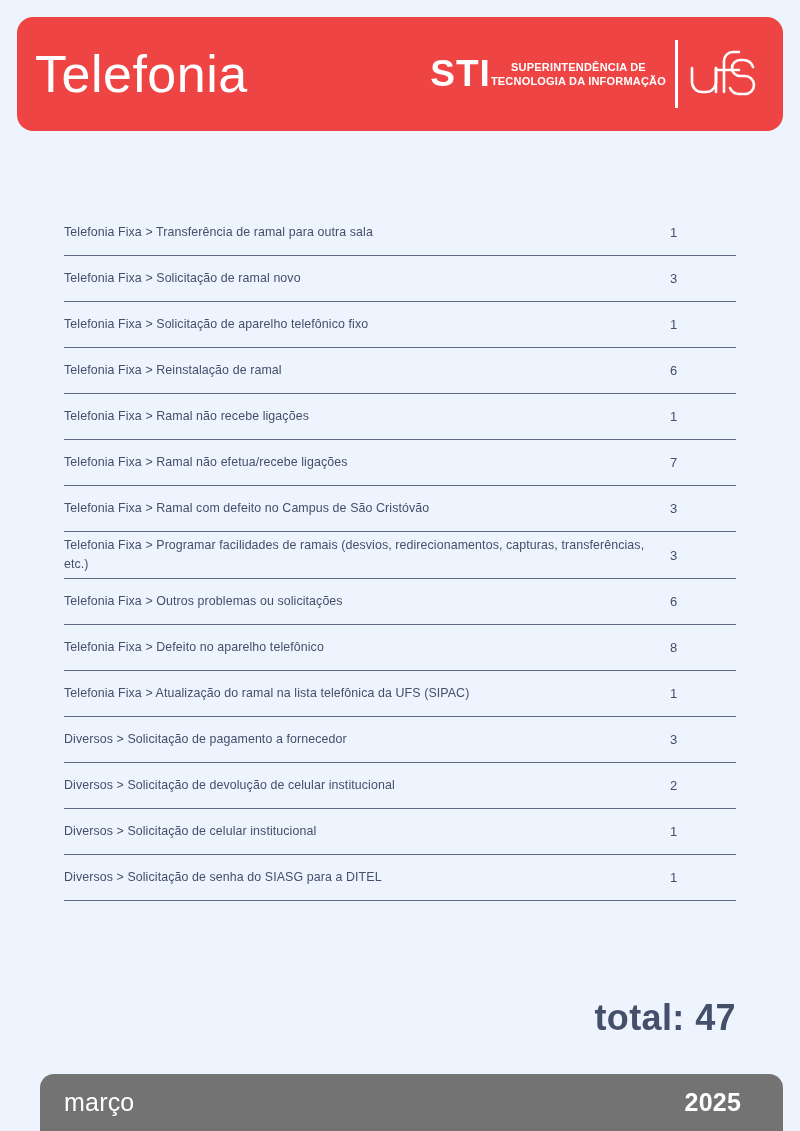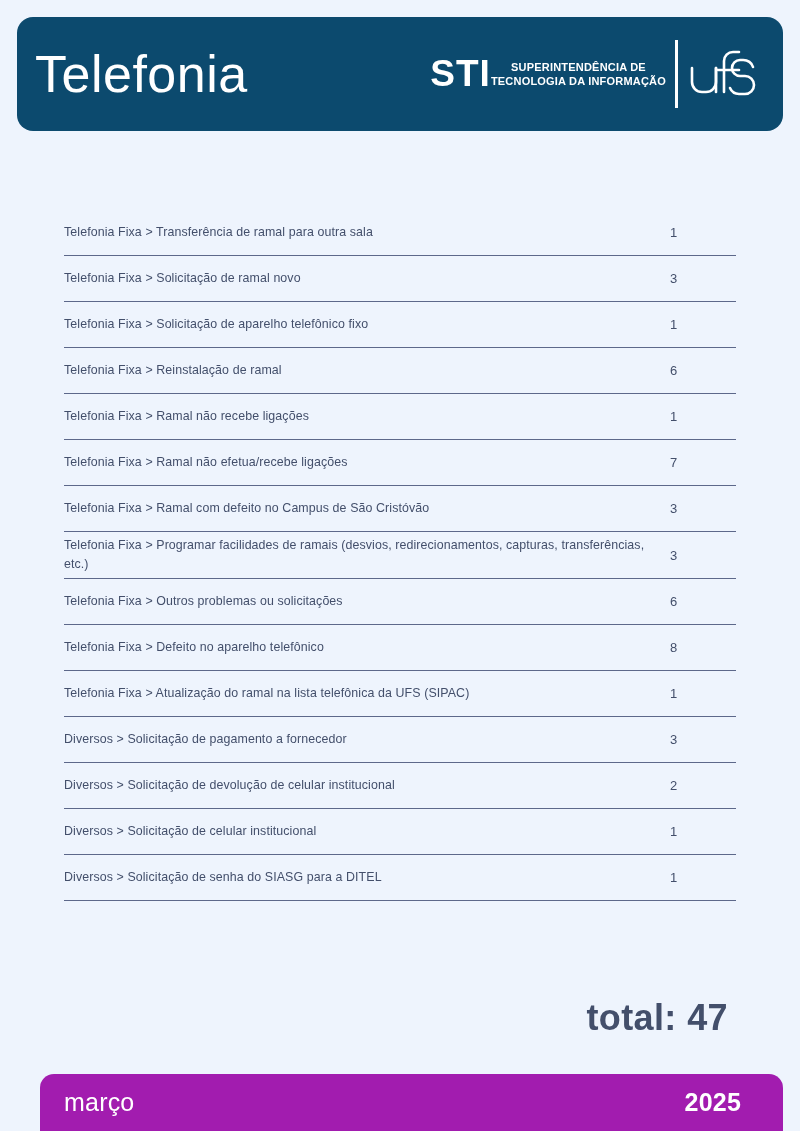--- a/index.html
+++ b/index.html
@@ -17,21 +17,21 @@
     position: relative;
   }
 
   
   .header-bar {
     position: absolute;
     left: 17px;
     top: 17px;
     width: 766px;
     height: 114px;
-    background: #0c4a6e;
+    background: #ef4444;
     border-radius: 16px;
     box-sizing: border-box;
     display: flex;
     align-items: center;
     justify-content: space-between;
     padding: 0 18px 0 18px;
   }
   .header-title {
     font-size: 52px;
     font-weight: 400;
@@ -112,38 +112,38 @@
     color: #434f6b;
     flex: 0 0 auto;
     width: 66px;
     text-align: left;
     padding-left: 0;
   }
 
   
   .total {
     position: absolute;
-    right: 72px;
+    right: 64px;
     top: 1000px;
     font-size: 36px;
     font-weight: bold;
     color: #434f6b;
     letter-spacing: 0.4px;
     text-align: right;
     line-height: 1;
   }
 
   
   .footer-bar {
     position: absolute;
     left: 40px;
     top: 1074px;
     width: 743px;
     height: 57px;
-    background: #a21caf;
+    background: #737373;
     border-radius: 14px 14px 0 0;
     box-sizing: border-box;
     display: flex;
     align-items: center;
     justify-content: space-between;
     padding: 0 42px 0 24px;
     color: #ffffff;
   }
   .footer-month {
     font-size: 25px;

